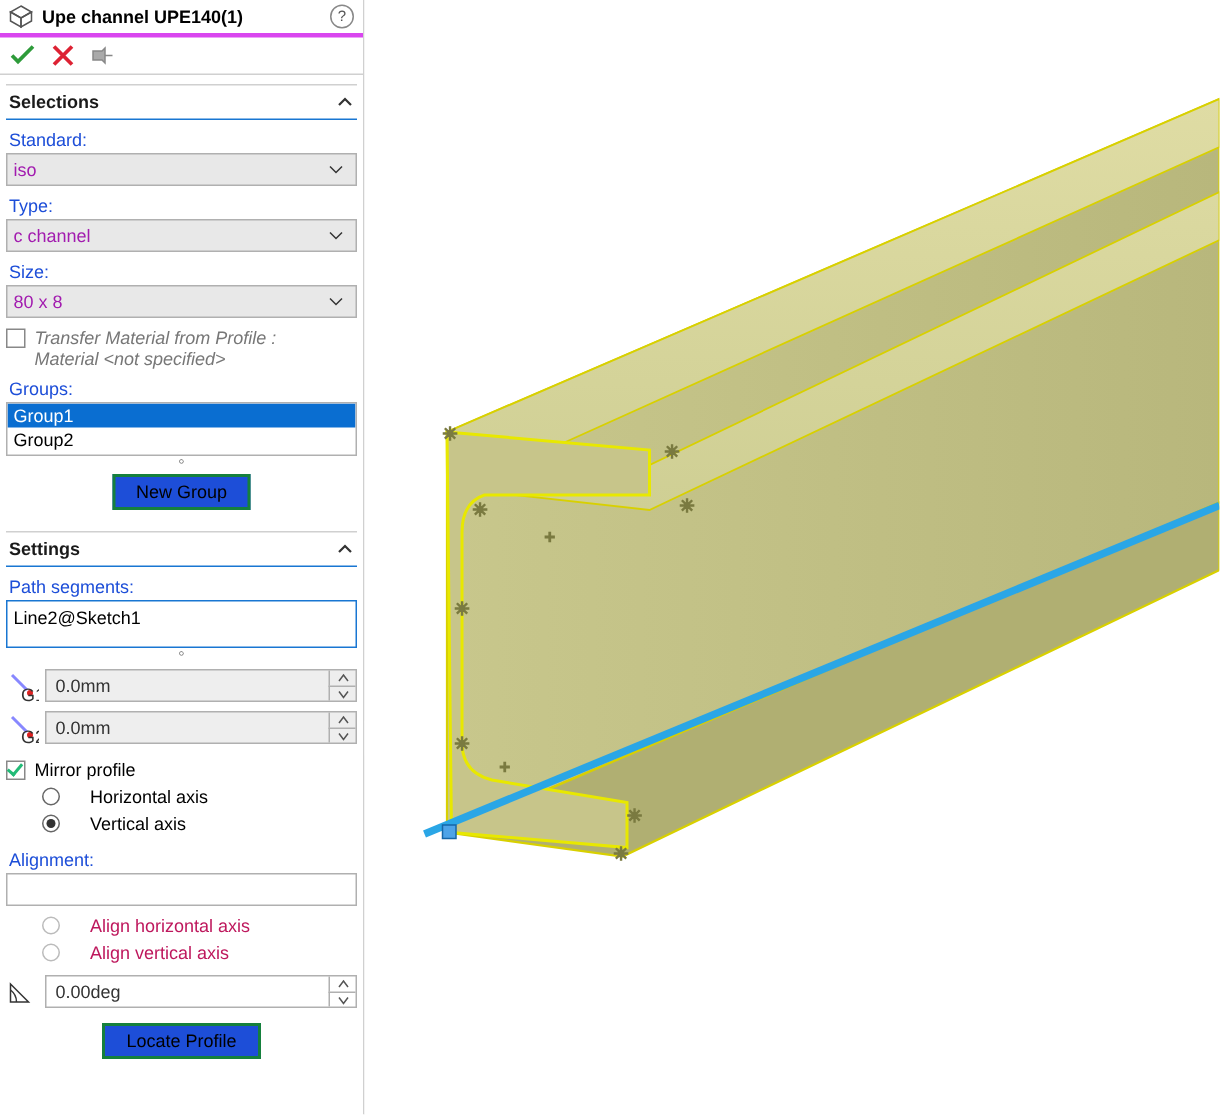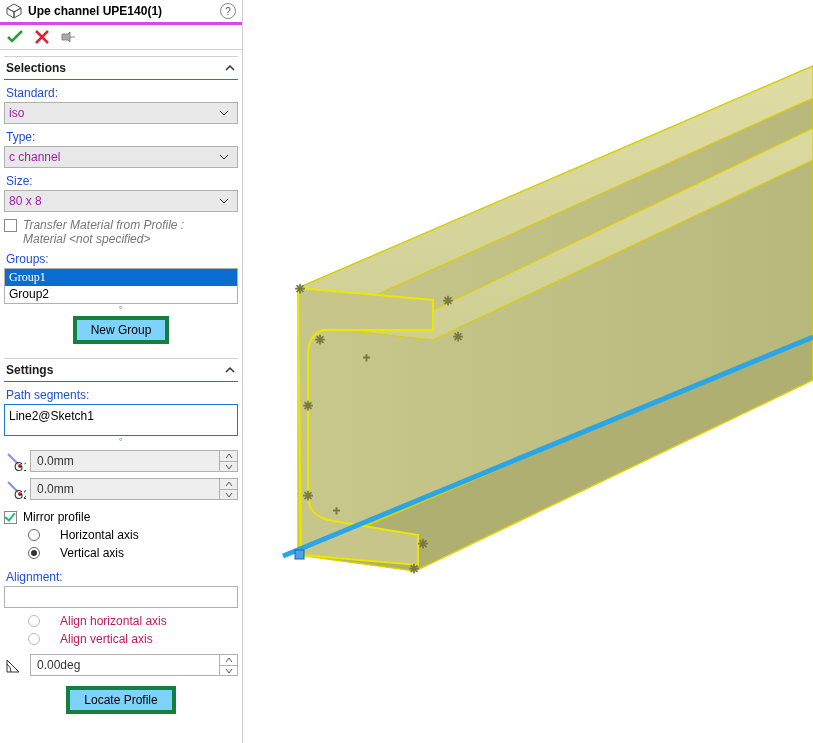--- a/index.html
+++ b/index.html
@@ -20,23 +20,23 @@
 .select .val { flex:1; color:#a21caf; }
 .select .dd { width:18px; height:18px; display:flex; align-items:center; justify-content:center; }
 .chk-row { display:flex; align-items:flex-start; gap:6px; margin-top:6px; }
 .chk { width:13px; height:13px; border:1px solid #888; background:#fff; margin-top:1px; }
 .chk.on { background:#fff; position:relative; }
 .chk.on::after { content:""; position:absolute; left:2px; top:-1px; width:4px; height:8px; border:2px solid #2b7; border-top:none; border-left:none; transform:rotate(40deg); }
 .rad { width:12px; height:12px; border:1px solid #666; border-radius:50%; background:#fff; position:relative; }
 .rad.on::after { content:""; position:absolute; left:2px; top:2px; width:6px; height:6px; background:#333; border-radius:50%; }
 .groups-box { border:1px solid #b0b0b0; height:36px; background:#fff; overflow:hidden; }
 .grp-item { padding:1px 4px; cursor:pointer; }
-.grp-item.sel { background:#0a6ed1; color:#fff;font-family:Liberation Serif, serif; }
+.grp-item.sel { background:#0a6ed1; color:#fff; }
 .dotrow { text-align:center; color:#666; height:8px; line-height:6px; }
-.btn { display:inline-block; border:4px solid #15803d; background:#7dd3fc; padding:3px 14px; cursor:pointer; }
+.btn { display:inline-block; border:2px solid #15803d; background:#1d4ed8; padding:3px 14px; cursor:pointer; }
 .text-box { border:1px solid #1976d2; background:#fff; padding:4px; min-height:32px; }
 .spin-row { display:flex; align-items:center; gap:4px; margin-top:6px; }
 .spin-ico { width:22px; height:22px; display:flex; align-items:center; justify-content:center; }
 .spin-field { flex:1; height:22px; border:1px solid #b0b0b0; background:#eee; display:flex; align-items:center; }
 .spin-field .val { flex:1; padding:0 6px; color:#333; }
 .spin-btns { width:18px; display:flex; flex-direction:column; }
 .spin-btns div { height:10px; border-left:1px solid #b0b0b0; display:flex; align-items:center; justify-content:center; cursor:pointer; }
 .spin-btns div+div { border-top:1px solid #b0b0b0; }
 .radio-row { display:flex; align-items:center; gap:20px; margin-top:4px; margin-left:24px; }
 .align-box { border:1px solid #b0b0b0; height:22px; background:#fff; margin-top:2px; }

